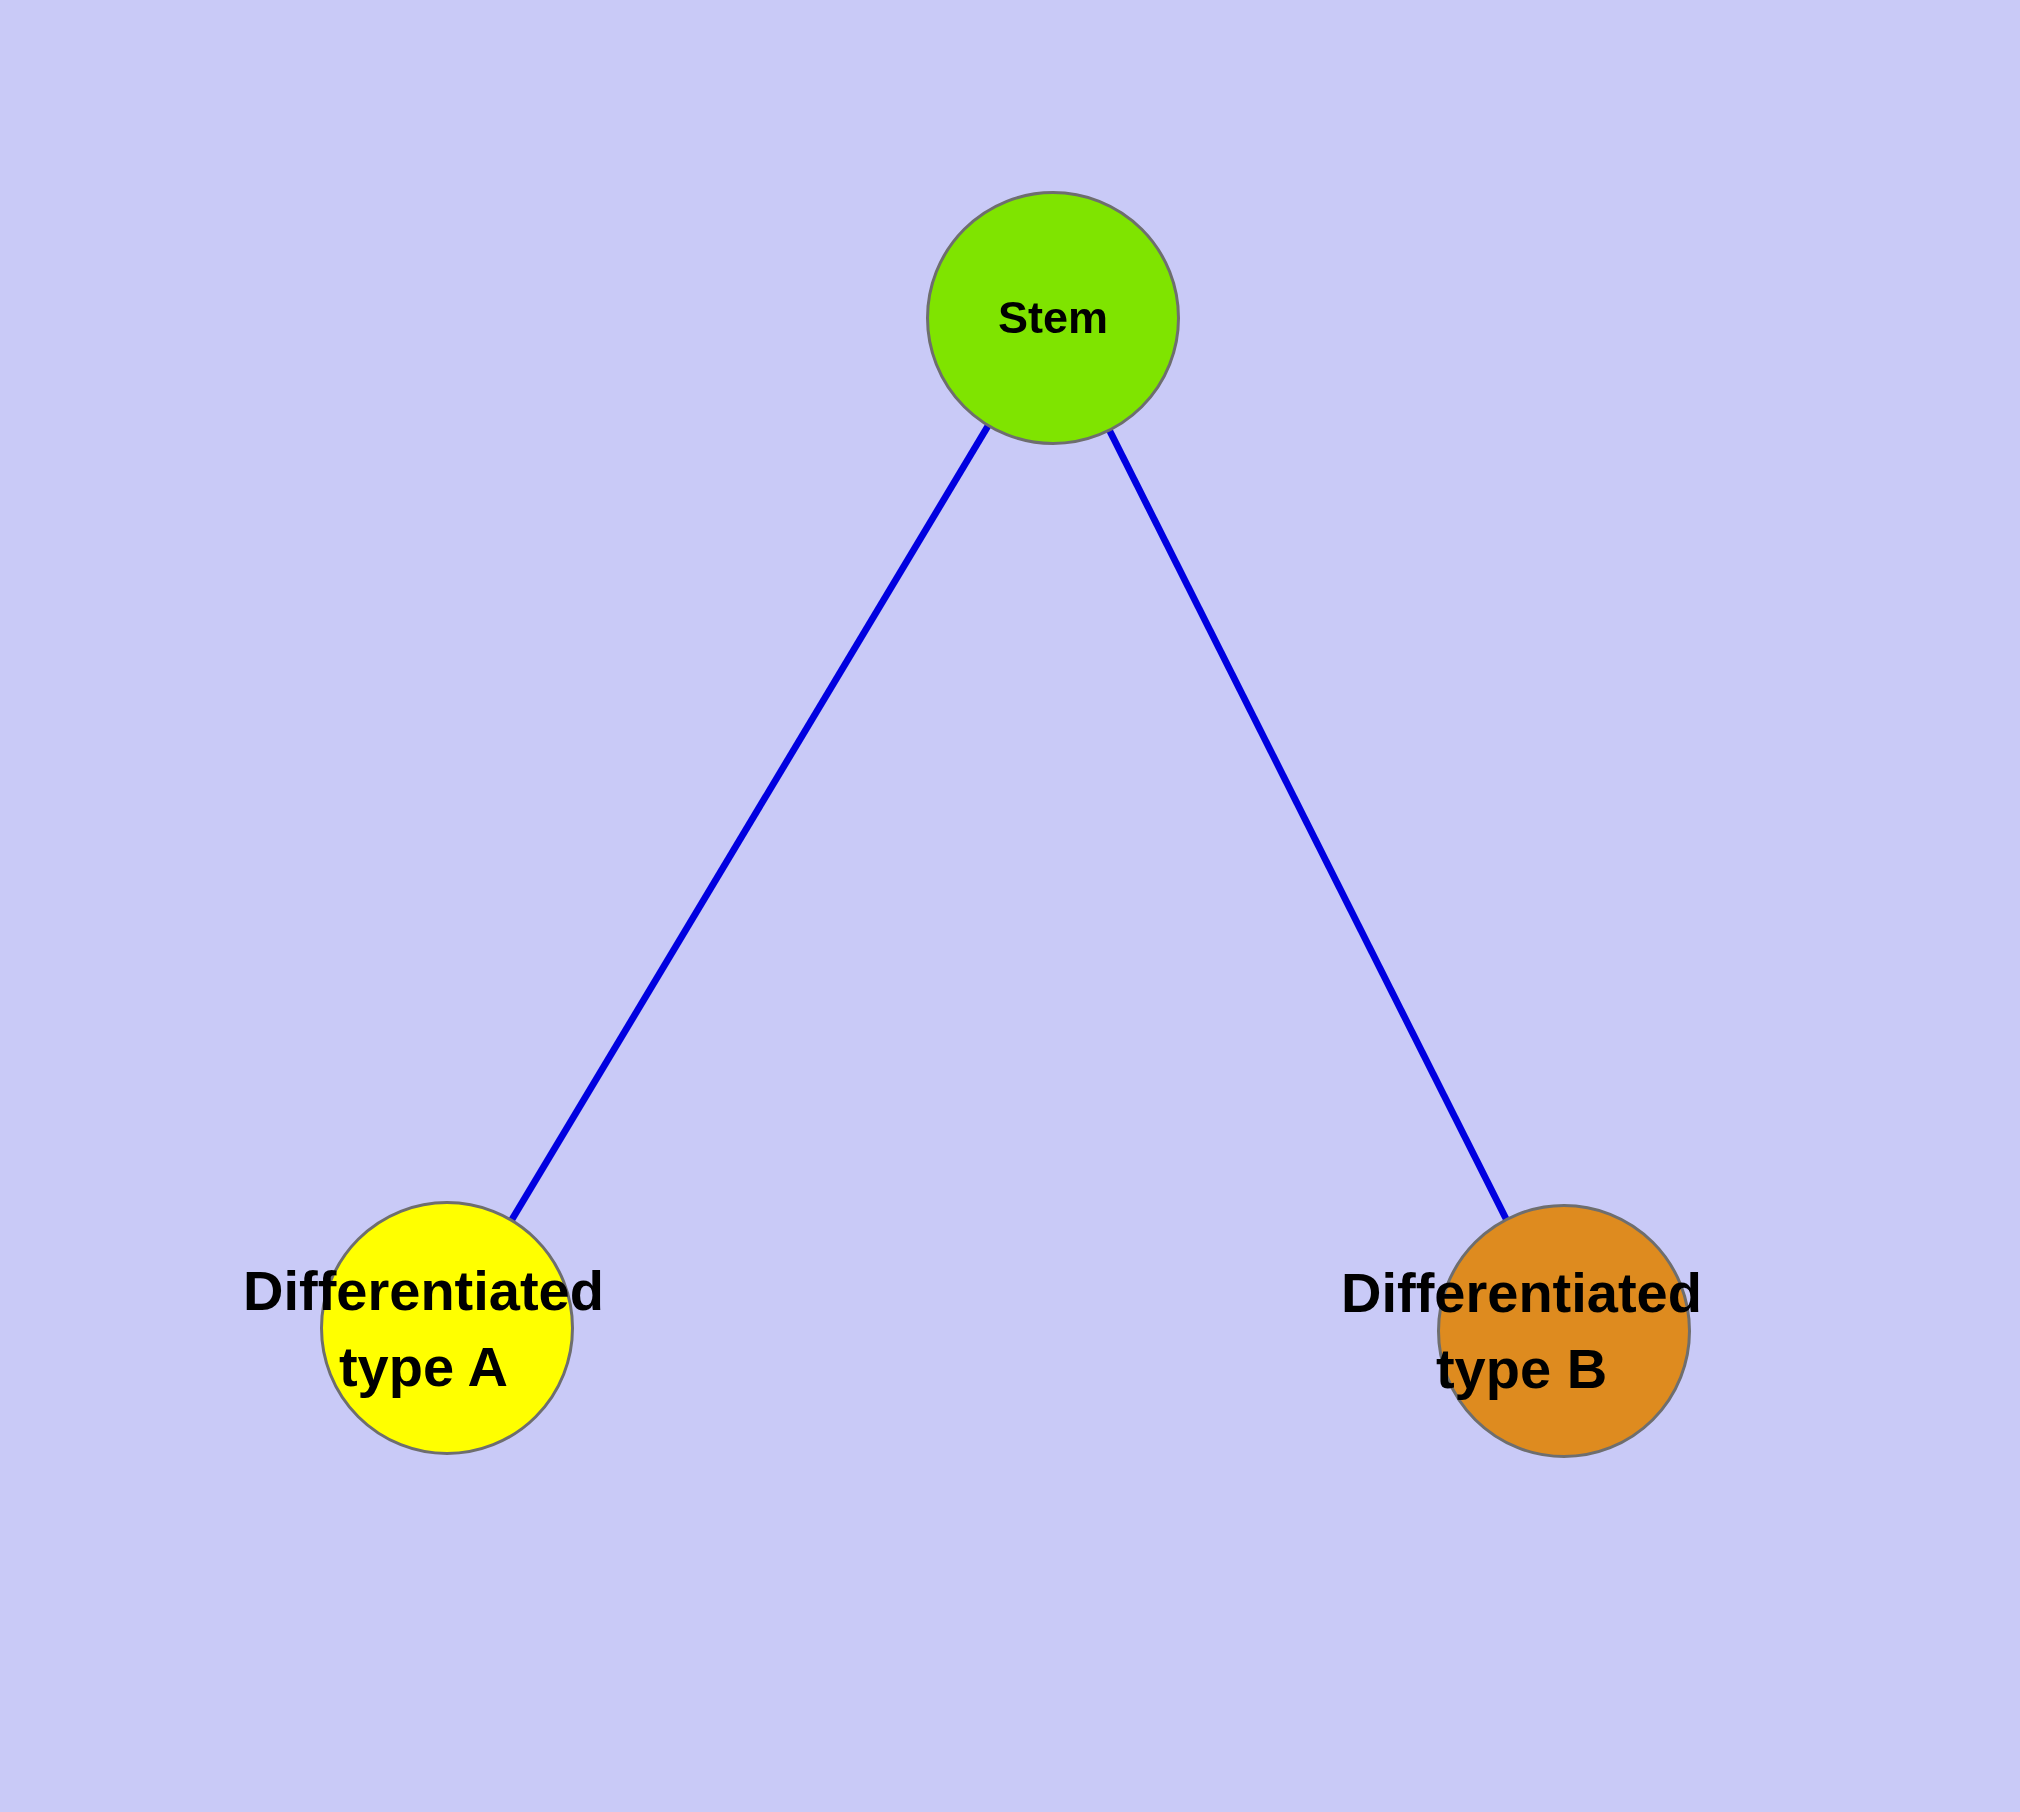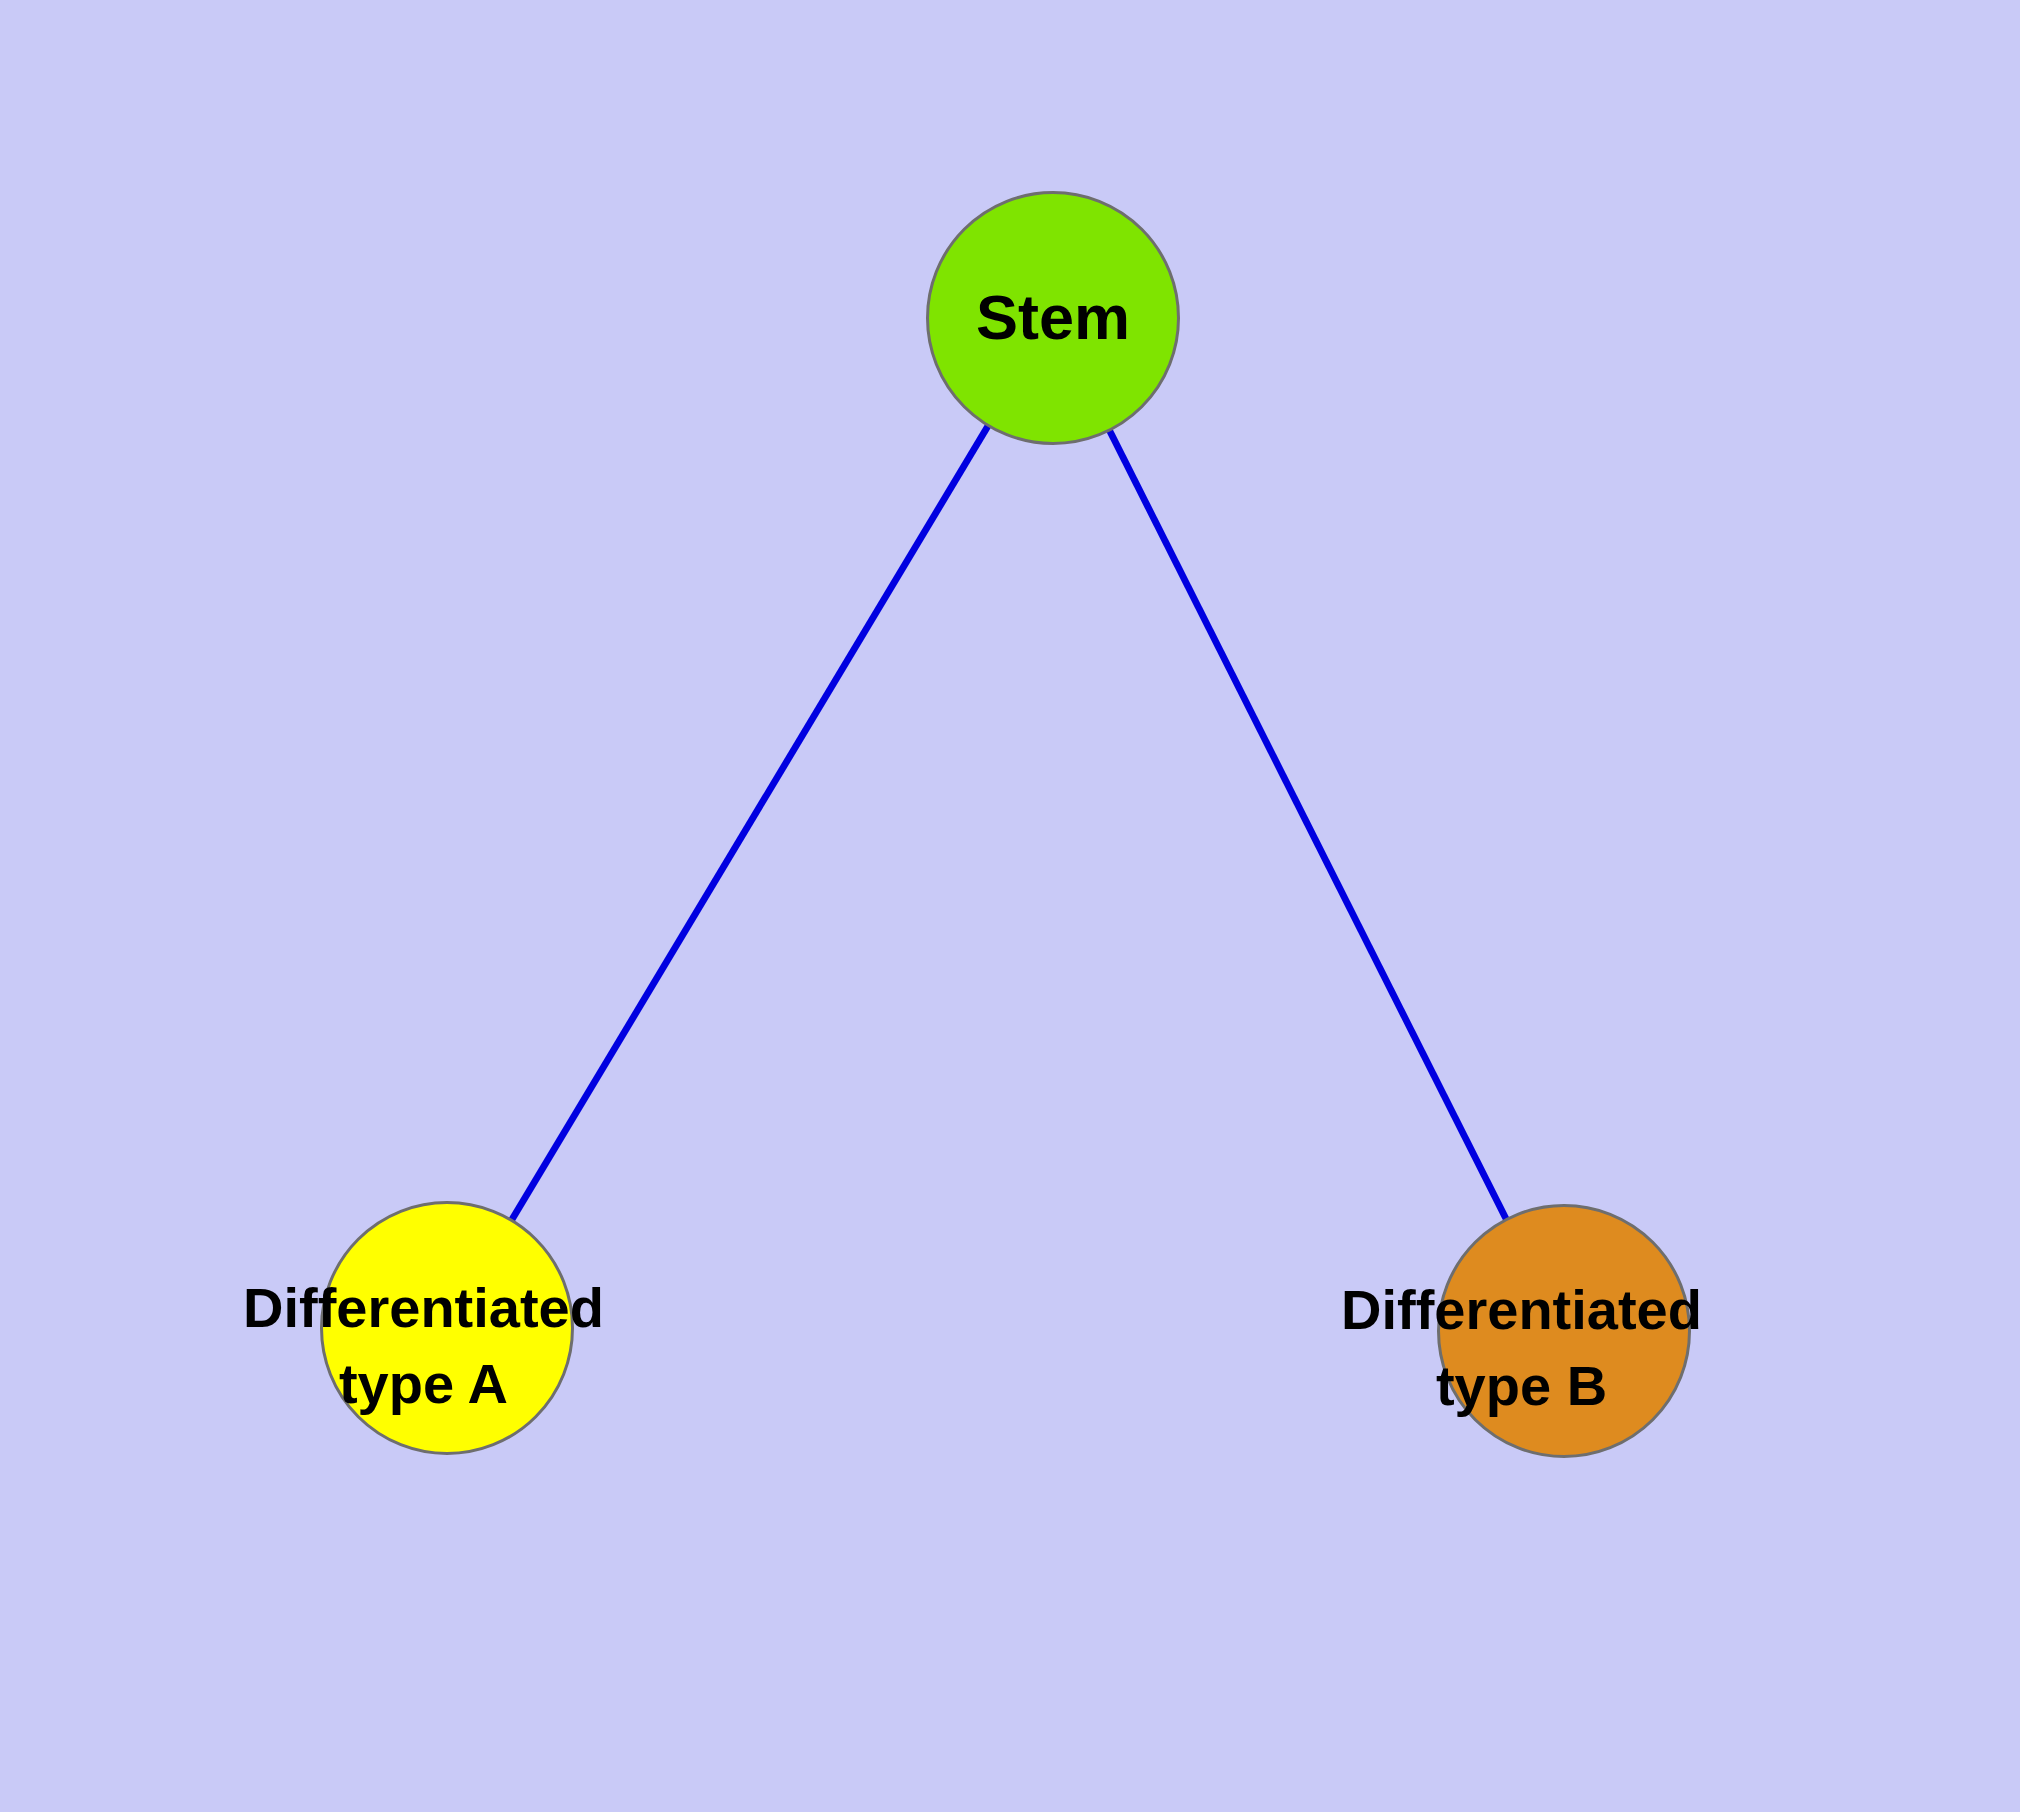--- a/index.html
+++ b/index.html
@@ -37,33 +37,32 @@
     justify-content: center;
   }
   .node-label {
     font-weight: bold;
     color: #000000;
     text-align: center;
     white-space: pre-line;
     line-height: 1.35;
   }
   .stem-label {
-    font-size: 63px;
+    font-size: 45px;
     text-align: center;
   }
   .outer-label {
     position: absolute;
     width: 593px;
     font-size: 56px;
     font-weight: bold;
     color: #000000;
     text-align: center;
     white-space: pre-line;
     line-height: 1.35;
-    margin-top: 17px;
   }
 </style>
 </head>
 <body>
 
 <div class="canvas" style="background: rgb(201, 202, 247);">
 
   <svg class="edges" viewBox="0 0 2384 2138">
     <line x1="1242" y1="375" x2="527" y2="1567" stroke-width="8" stroke="#0000e0"></line>
     <line x1="1242" y1="375" x2="1843" y2="1570" stroke-width="8" stroke="#0000e0"></line>

